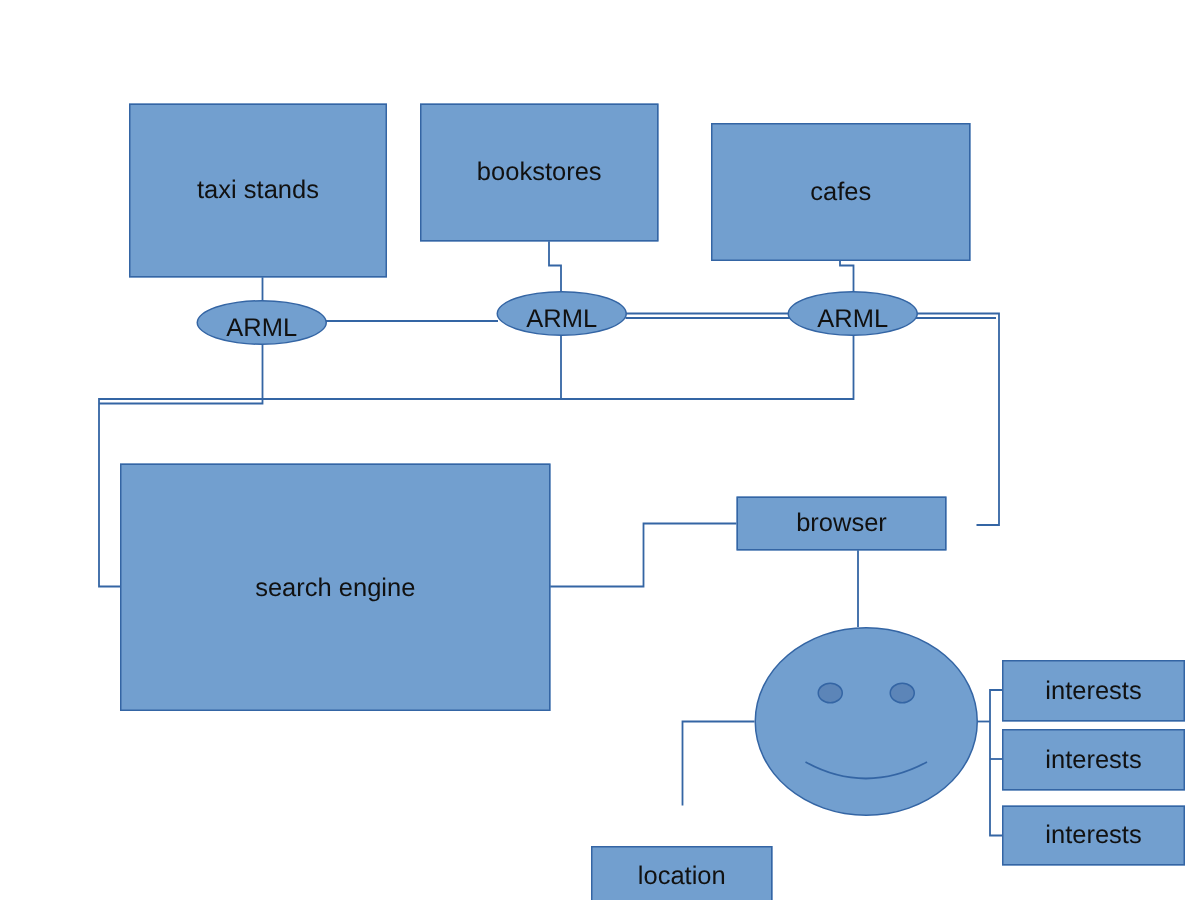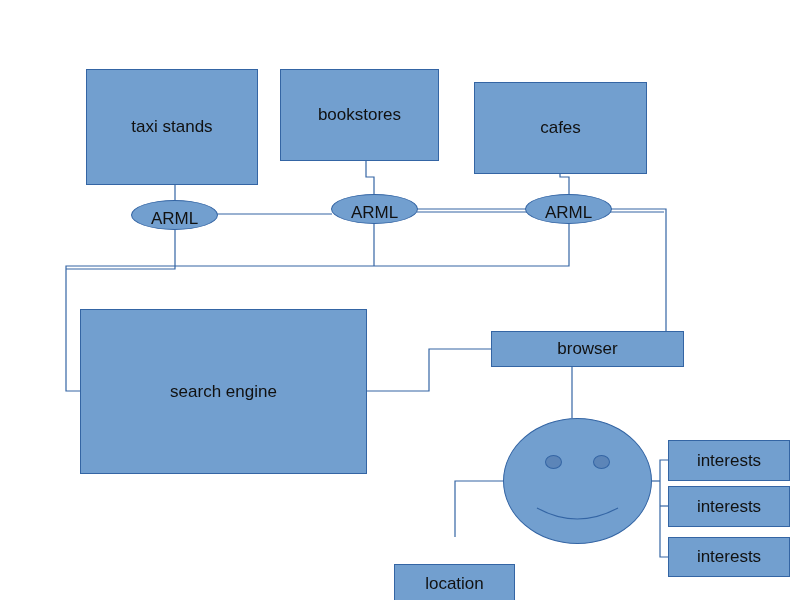--- a/index.html
+++ b/index.html
@@ -66,21 +66,21 @@
   <span>ARML</span>
 </div>
 <div class="ell" style="left:525px;top:194px;width:87px;height:30px;">
   <span>ARML</span>
 </div>
 
 <div class="box" style="left:80px;top:309px;width:287px;height:165px;align-items:center;">
   <span>search engine</span>
 </div>
 
-<div class="box" style="left:491px;top:331px;width:193px;height:36px;">
+<div class="box" style="left:491px;top:331px;width:140px;height:36px;">
   <span>browser</span>
 </div>
 
 <div class="face">
   <div class="eye" style="left:41px;top:36px;"></div>
   <div class="eye" style="left:89px;top:36px;"></div>
   <svg width="149" height="126" style="position:absolute;left:-1px;top:-1px;">
     <path d="M 34 90 Q 74 112 115 90" fill="none" stroke="#3465a4" stroke-width="1.2"></path>
   </svg>
 </div>

